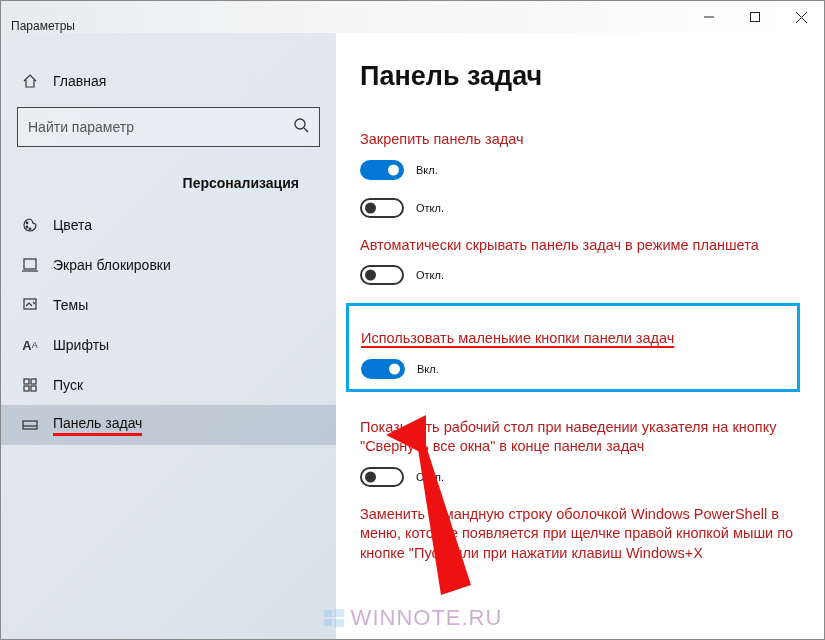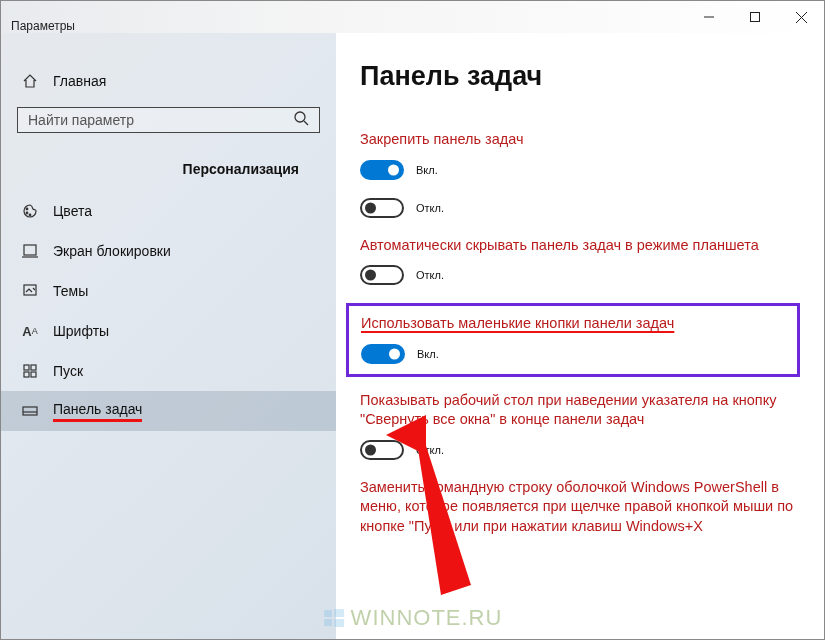--- a/index.html
+++ b/index.html
@@ -59,21 +59,21 @@
       width: 18px;
       height: 18px;
       margin-right: 14px;
       display: flex;
       align-items: center;
       justify-content: center;
       color: #333;
     }
     .search-box {
       margin: 6px 16px 18px 16px;
-      height: 26px;
+      height: 40px;
       border: 1px solid #444;
       background: rgba(255,255,255,0.25);
       display: flex;
       align-items: center;
       padding: 0 10px;
     }
     .search-box input {
       flex: 1;
       border: none;
       background: transparent;
@@ -149,24 +149,24 @@
     }
     .toggle.off .knob {
       background: #333;
       left: 3px;
     }
     .toggle-text {
       font-size: 11px;
       color: #111;
     }
     .highlight-box {
-      border: 3px solid #6d28d9;
-      padding: 8px 12px 10px 12px;
+      border: 3px solid #0ea5e9;
+      padding: 23px 12px 10px 12px;
       margin-left: -14px;
-      margin-bottom: 14px;
+      margin-bottom: 26px;
     }
     .highlight-box .setting-label {
       text-decoration: underline;
       text-decoration-color: #e11;
       text-decoration-thickness: 2px;
       text-underline-offset: 3px;
     }
     
     .arrow-ann {
       position: absolute;
@@ -179,21 +179,21 @@
       position: absolute;
       left: 50%;
       bottom: 8px;
       transform: translateX(-50%);
       display: flex;
       align-items: center;
       gap: 6px;
       opacity: 0.35;
       font-size: 22px;
       letter-spacing: 1px;
-      color: #4d7c0f;
+      color: #701a75;
       pointer-events: none;
     }
     .watermark svg { opacity: 0.9; }
   </style>
 </head>
 <body>
 
 <div class="titlebar">
   <span>Параметры</span>
   <div class="titlebar-controls">

